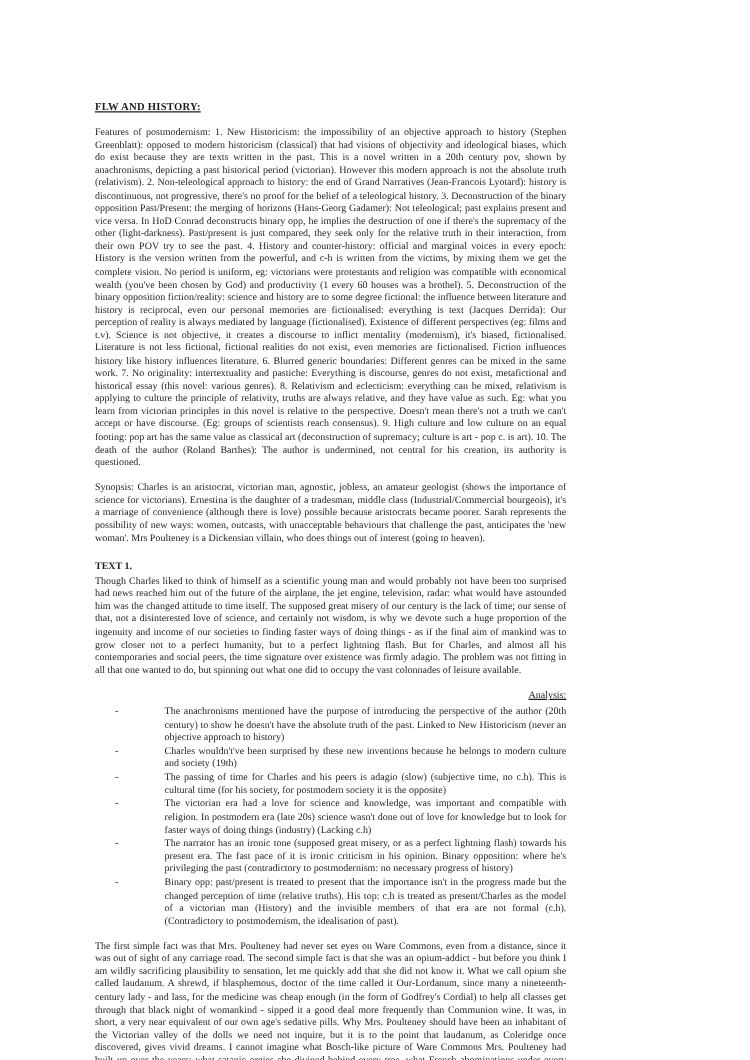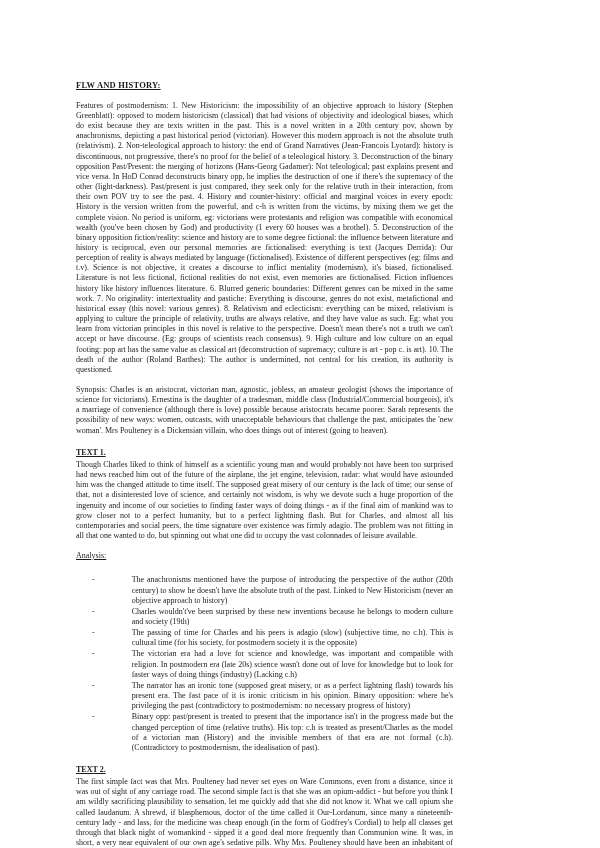--- a/index.html
+++ b/index.html
@@ -18,24 +18,23 @@
     font-size:8.5px;
     letter-spacing:.2px;
     margin:0 0 10px 0;
     text-align:left;
   }
   p.para{margin:0 0 10px 0;}
   .u{}
   p.heading{
     margin:12px 0 2px 0;
     font-weight:bold;
-    text-decoration:underline;
     text-align:left;
   }
-  p.label{margin:0 0 14px 0;text-align:left;text-decoration:underline;}
+  p.label{margin:0 0 3px 0;text-align:right;text-decoration:underline;}
   ul.bullets{list-style:none;margin:0 0 10px 0;padding:0;}
   ul.bullets li{
     display:flex;
     gap:5px;
     padding-left:16px;
     margin:0 0 1px 0;
   }
   ul.bullets .marker{flex:0 0 auto;}
   ul.bullets .btext{flex:1 1 auto;text-align:justify;margin-left:32px;}
 </style>
@@ -74,16 +73,15 @@
     <li>
         <span class="marker">-</span>
         <span class="btext">The narrator has an ironic tone (supposed great misery, or as a perfect lightning flash) towards his present era. The fast pace of it is ironic criticism in his opinion. Binary opposition: where he's privileging the past (contradictory to postmodernism: no necessary progress of history)</span>
       </li>
     <li>
         <span class="marker">-</span>
         <span class="btext">Binary opp: past/present is treated to present that the importance isn't in the progress made but the changed perception of time (relative truths). His top: c.h is treated as present/Charles as the model of a victorian man (History) and the invisible members of that era are not formal (c.h). (Contradictory to postmodernism, the idealisation of past).</span>
       </li>
   </ul>
 
-  <p class="heading">TEXT 2.</p>
   <p class="para">The first simple fact was that Mrs. Poulteney had never set eyes on Ware Commons, even from a distance, since it was out of sight of any carriage road. The second simple fact is that she was an opium-addict - but before you think I am wildly sacrificing plausibility to sensation, let me quickly add that she did not know it. What we call opium she called laudanum. A shrewd, if blasphemous, doctor of the time called it Our-Lordanum, since many a nineteenth-century lady - and lass, for the medicine was cheap enough (in the form of Godfrey's Cordial) to help all classes get through that black night of womankind - sipped it a good deal more frequently than Communion wine. It was, in short, a very near equivalent of our own age's sedative pills. Why Mrs. Poulteney should have been an inhabitant of the Victorian valley of the dolls we need not inquire, but it is to the point that laudanum, as Coleridge once discovered, gives vivid dreams. I cannot imagine what Bosch-like picture of Ware Commons Mrs. Poulteney had built up over the years; what satanic orgies she divined behind every tree, what French abominations under every leaf. But I think we may safely say that it had become the objective correlative of all that went on in her own subconscious.</p>
 
 </div>
 
 </body></html>

